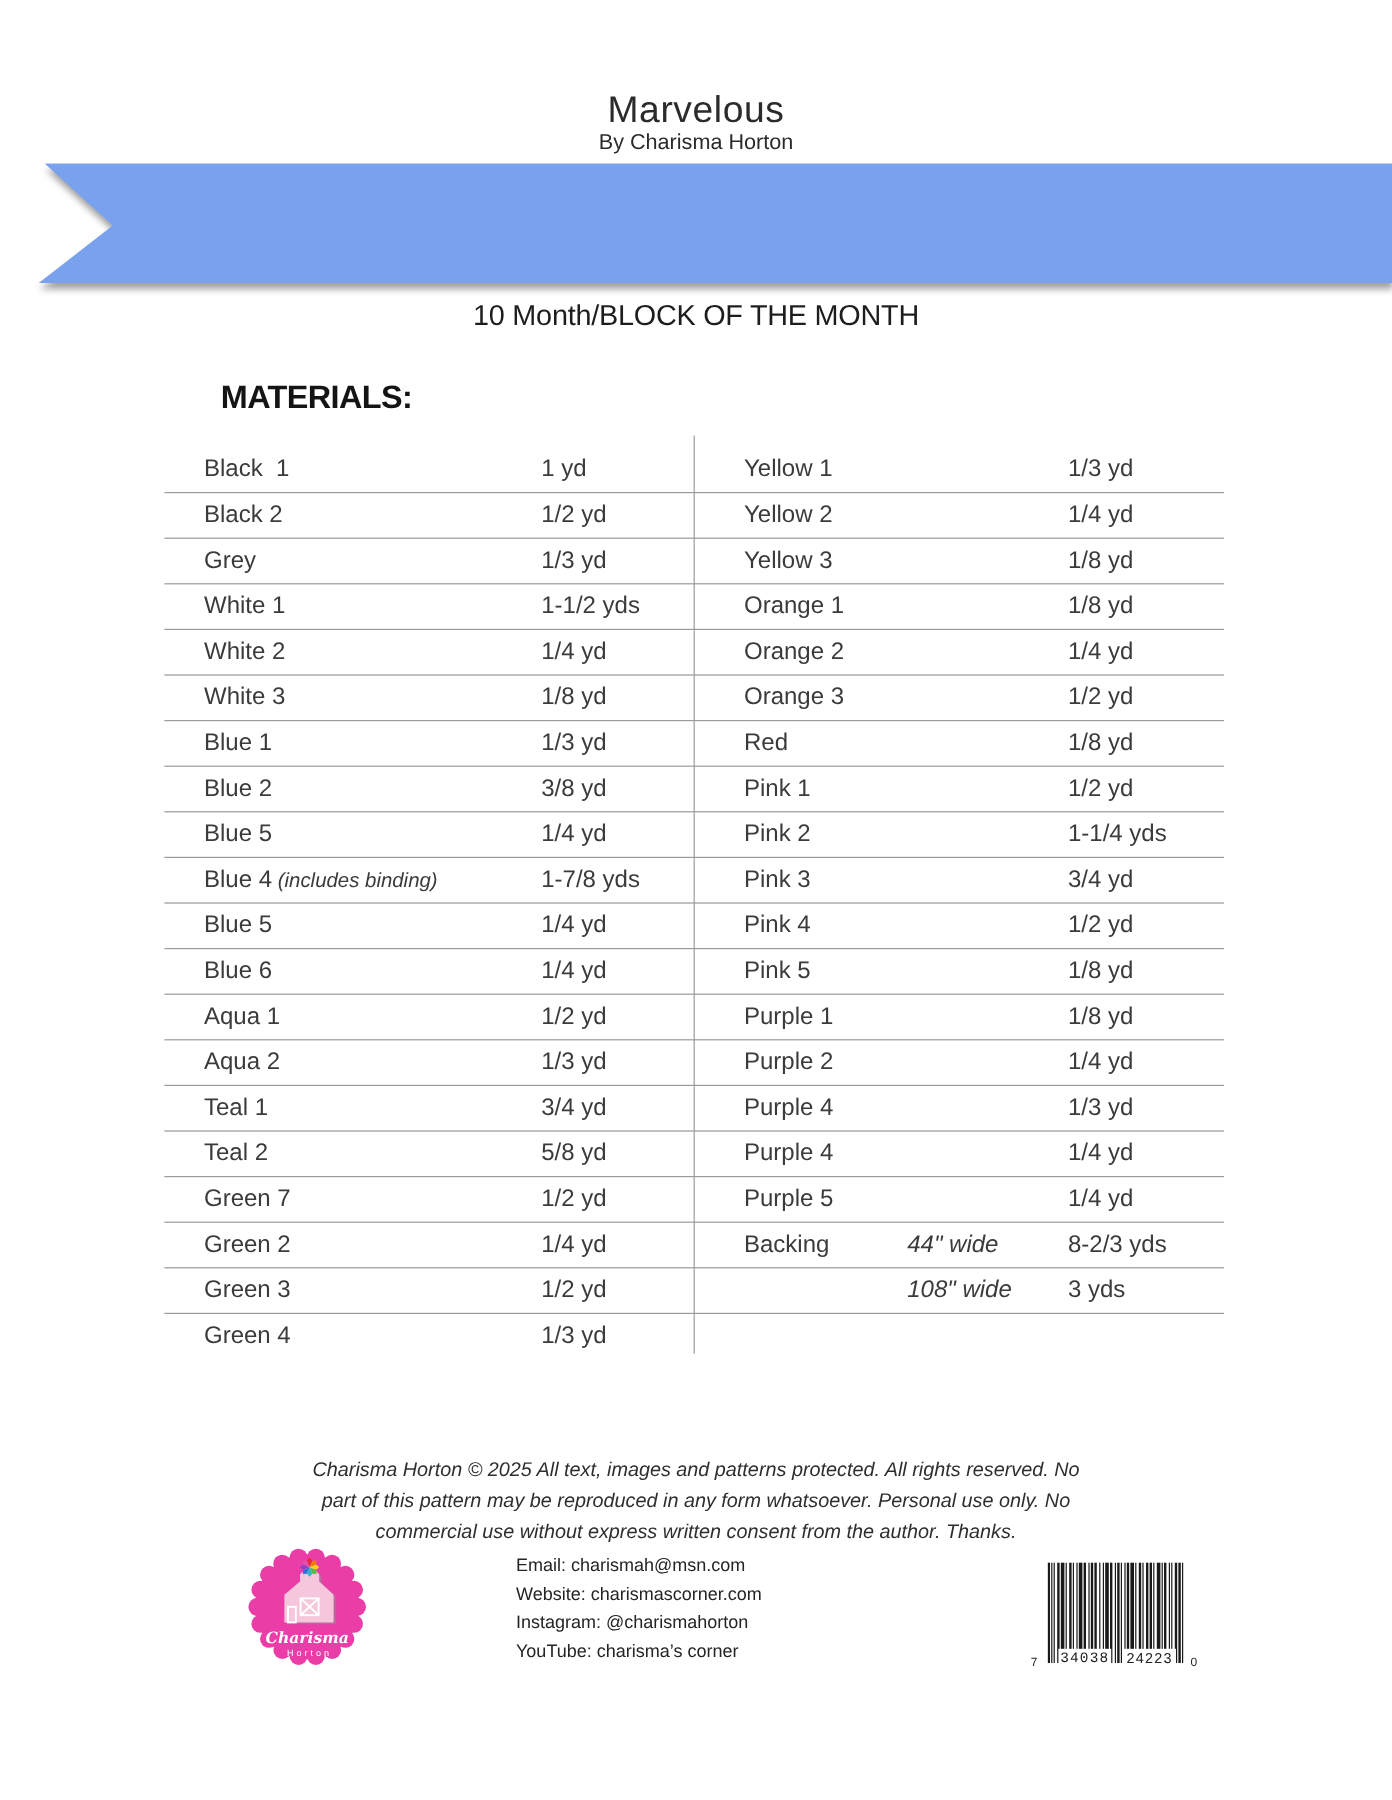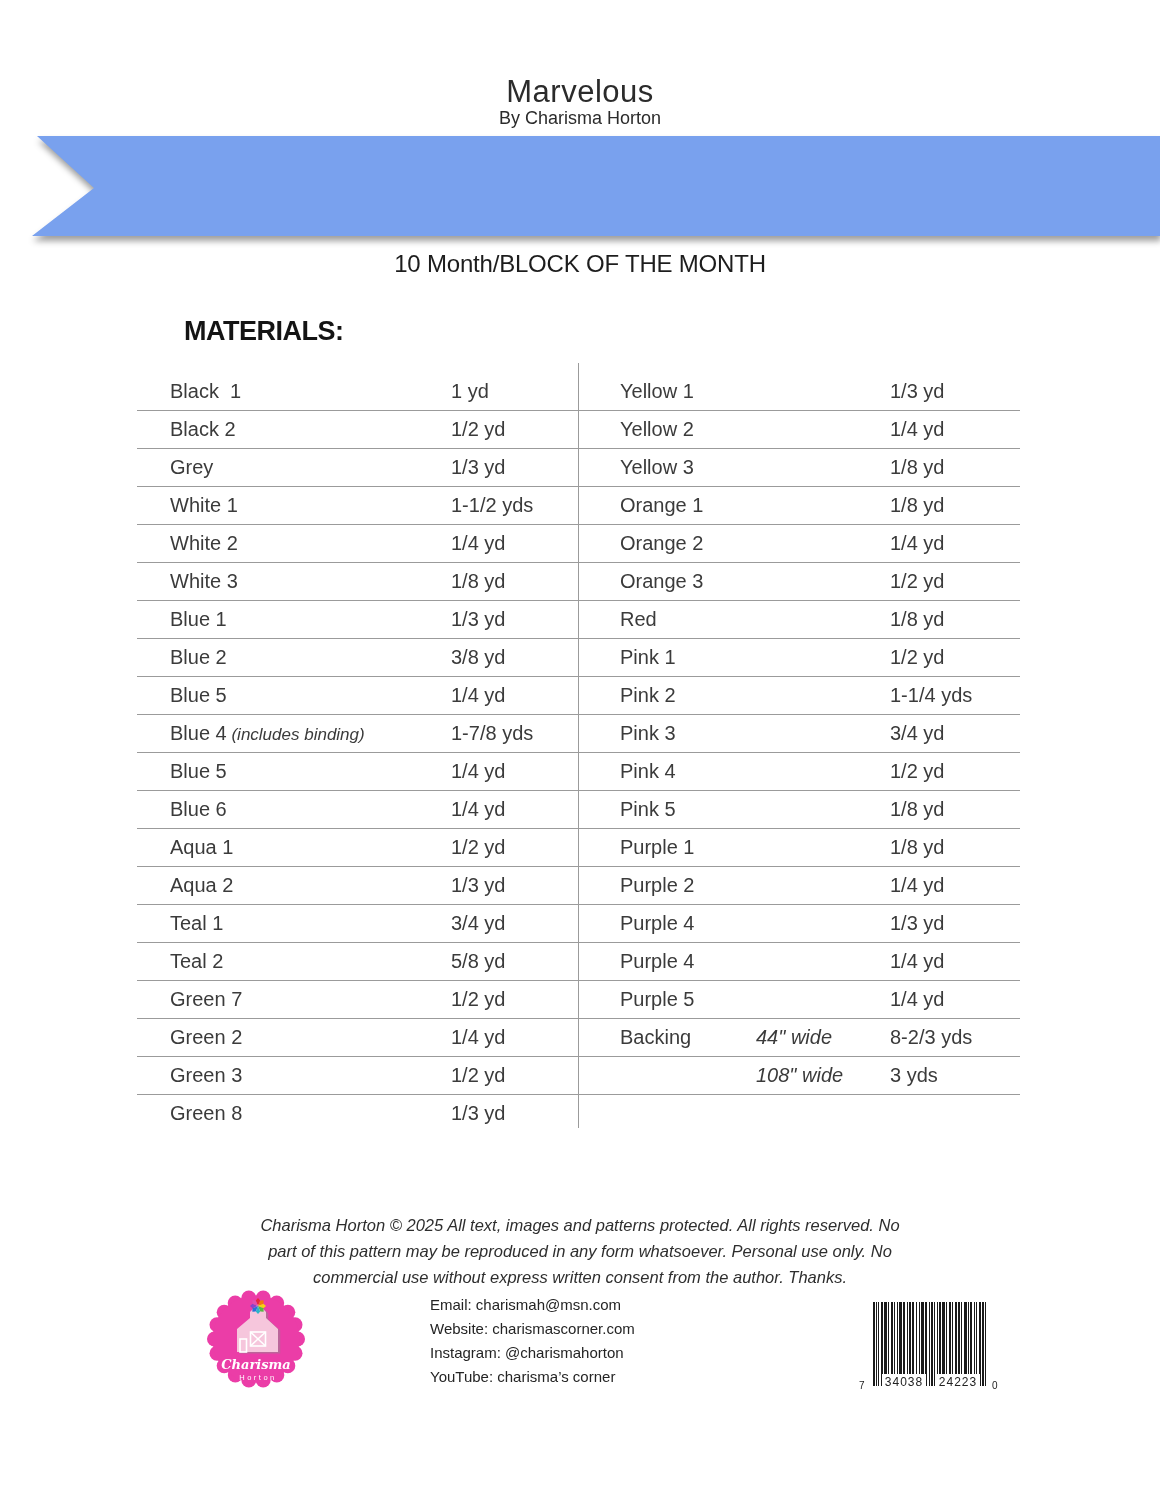--- a/index.html
+++ b/index.html
@@ -69,21 +69,21 @@
   .bars {
     position:absolute; left:15px; top:0; width:114px; height:84px;
     font-size:0; white-space:nowrap; overflow:hidden;
   }
   .bars i { display:inline-block; height:100%; background:#1a1a1a; }
   .bcnum {
     position:absolute; top:72px; height:16px; background:#ffffff;
     font-size:12px; line-height:16px; text-align:center; color:#222;
     letter-spacing:1px;
   }
-  .bcnum.n1 { left:24px; width:44px; }
+  .bcnum.n1 { left:24px; width:44px;font-family:Liberation Mono, monospace; }
   .bcnum.n2 { left:78px; width:44px; }
   .bc-side { position:absolute; top:78px; font-size:10px; color:#222; }
   .bc-left  { left:1px; }
   .bc-right { left:134px; }
 </style>
 </head>
 <body>
 
 <div class="page">
 
@@ -288,21 +288,21 @@
           <span class="namewrap">Green 3</span>
           <span class="qty">1/2 yd</span>
         </div>
         <div class="mcell right">
           <span class="wcol">108" wide</span>
           <span class="qty">3 yds</span>
         </div>
       </div>
       <div class="mrow">
         <div class="mcell left">
-          <span class="namewrap">Green 8</span>
+          <span class="namewrap">Green 4</span>
           <span class="qty">1/3 yd</span>
         </div>
         <div class="mcell right"></div>
       </div>
     </div>
 
   <div class="copyright">
       <div>Charisma Horton © 2025 All text, images and patterns protected. All rights reserved. No</div>
       <div>part of this pattern may be reproduced in any form whatsoever. Personal use only. No</div>
       <div>commercial use without express written consent from the author.  Thanks.</div>

